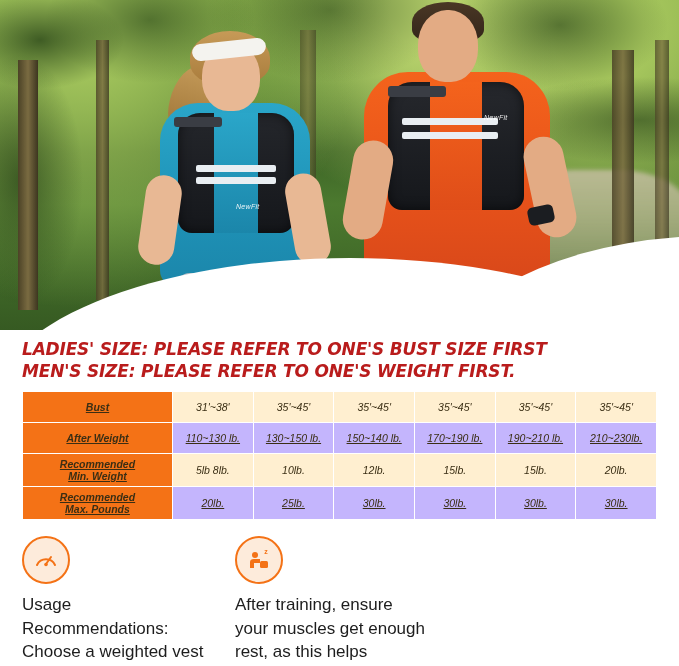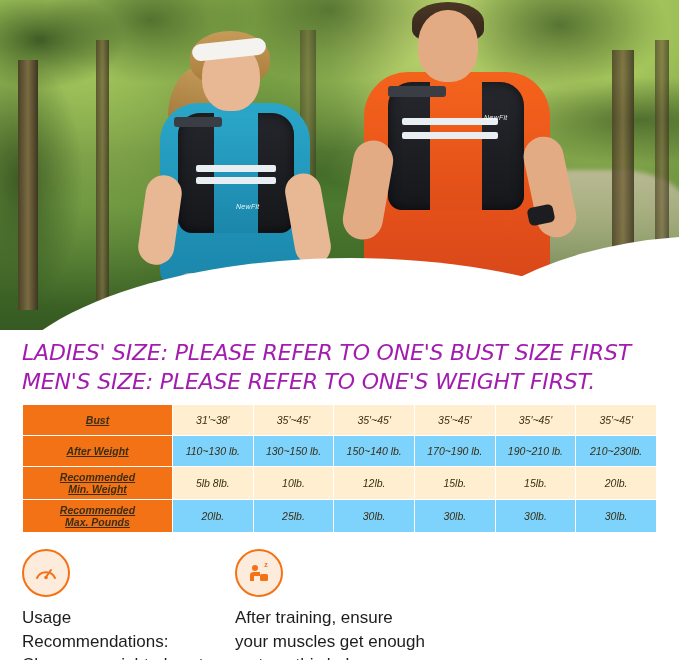--- a/index.html
+++ b/index.html
@@ -198,24 +198,24 @@
     border-radius: 60% 40% 0 0 / 100% 100% 0 0;
     transform: rotate(-4deg);
   }
 
   
   .headings {
     padding: 8px 22px 2px 22px;
   }
   .headline {
     font-family: "DejaVu Sans", sans-serif;
-    font-weight: normal;
+    font-weight: bold;
     font-style: italic;
-    font-size: 22px;
-    color: #a21caf;
+    font-size: 17px;
+    color: #b91c1c;
     letter-spacing: -0.2px;
     line-height: 1.32;
     white-space: nowrap;
   }
 
   
   .table-wrap { padding: 6px 22px 0 22px; }
   table.size-table {
     border-collapse: collapse;
     width: 635px;
@@ -235,21 +235,21 @@
     background: #f47216;
     color: #ffffff;
     font-weight: bold;
     font-size: 11px;
     width: 145px;
     padding: 4px 6px;
     line-height: 1.15;
     text-decoration: underline;
   }
   tr.band-a td.cell { background: #ffefd0; }
-  tr.band-b td.cell { background: #7dd3fc; }
+  tr.band-b td.cell { background: #c4b5fd; text-decoration: underline; }
   td.cell { font-weight: normal; }
 
   
   .tips {
     display: flex;
     padding: 16px 22px 12px 22px;
     gap: 18px;
   }
   .tip { width: 195px; }
   .tip-icon {

